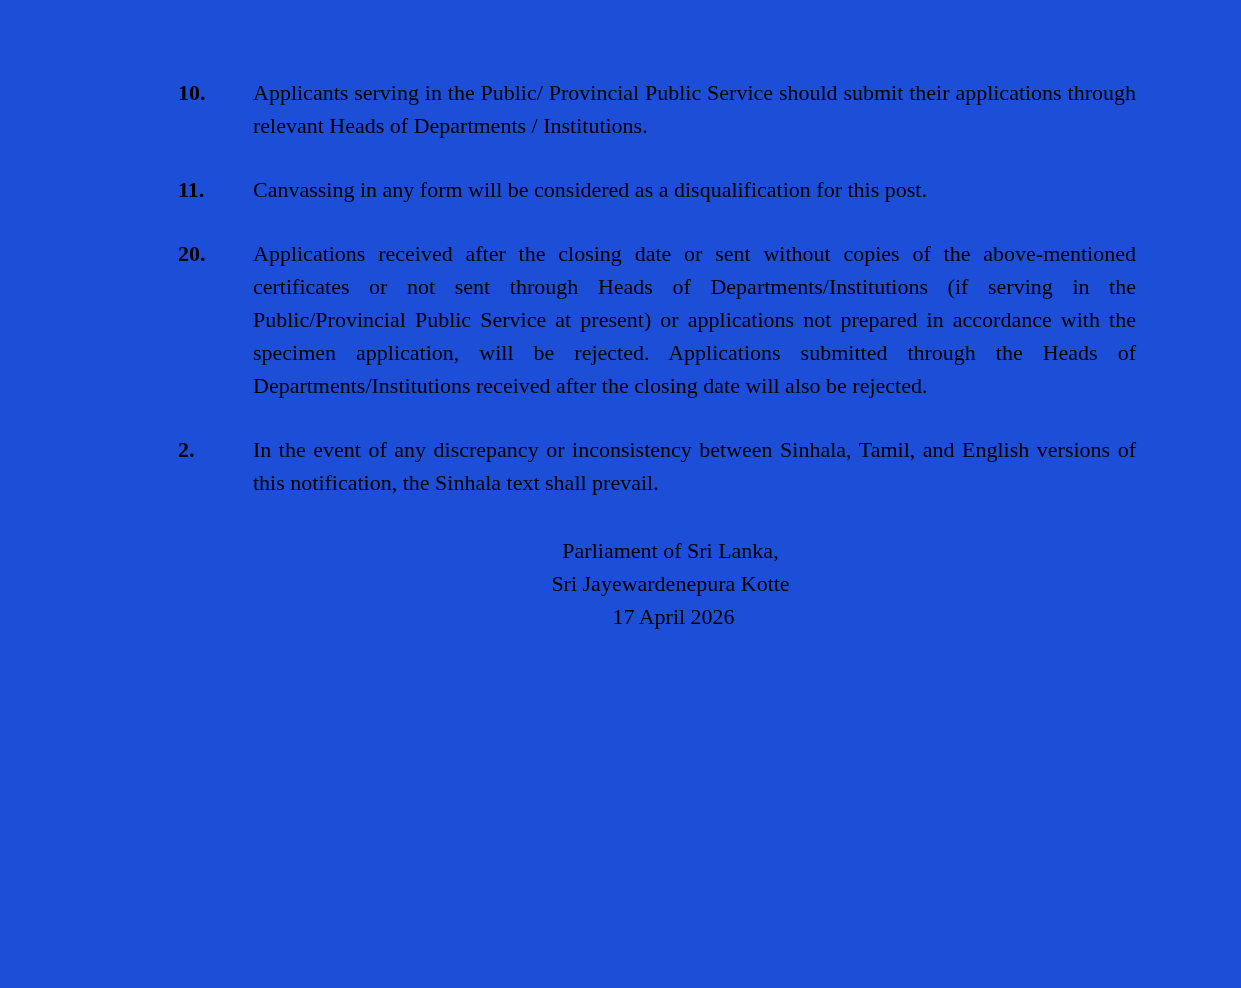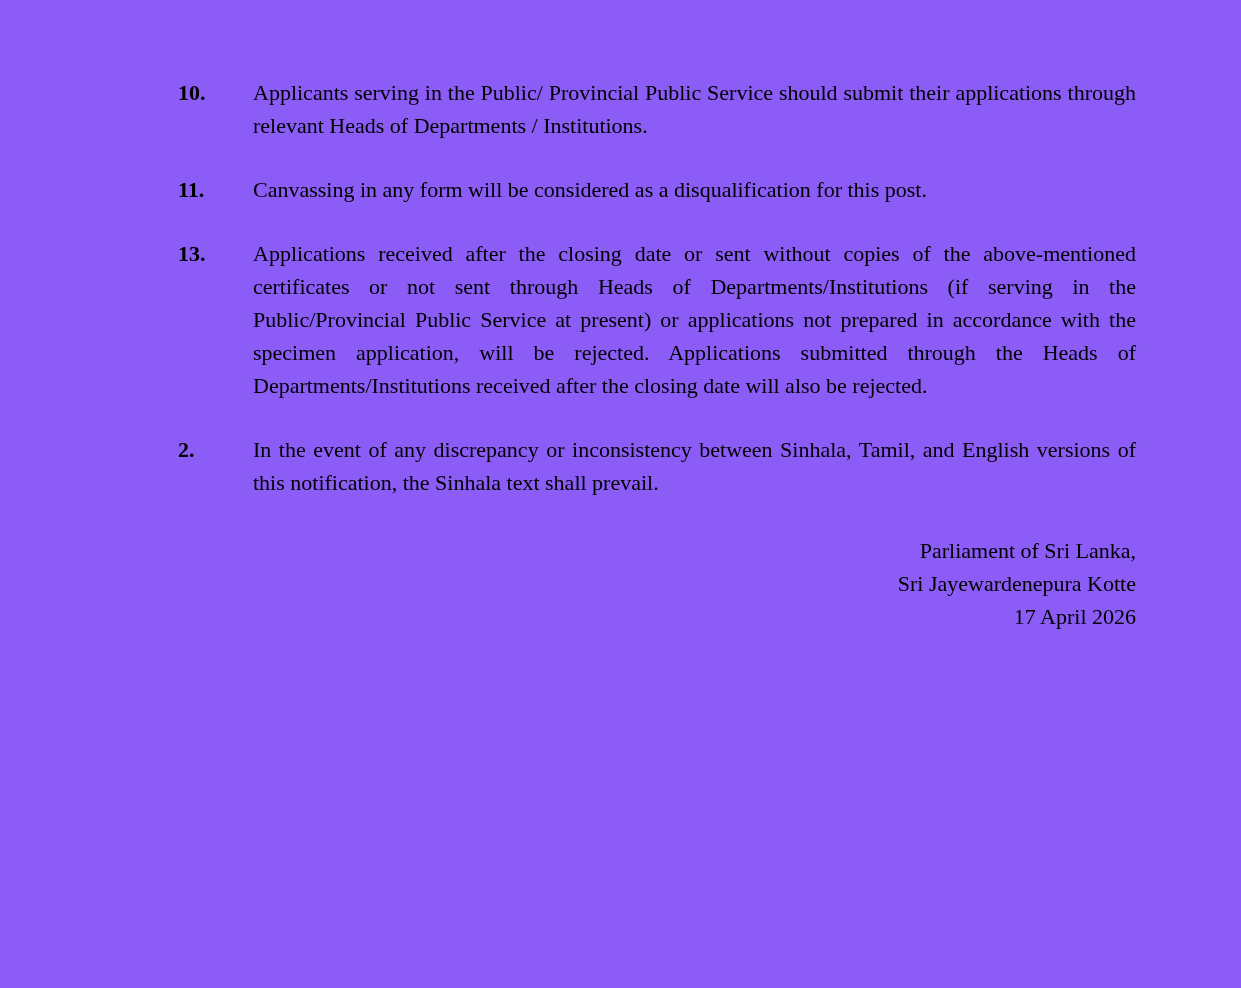--- a/index.html
+++ b/index.html
@@ -4,21 +4,21 @@
 <style>
   html, body {
     margin: 0;
     padding: 0;
     background: #ffffff;
   }
   .page {
     position: relative;
     width: 1241px;
     height: 988px;
-    background: #8b5cf6;
+    background: #1d4ed8;
     font-family: "Liberation Serif", "DejaVu Serif", serif;
     font-size: 22px;
     line-height: 33px;
     color: #000000;
     overflow: hidden;
     box-sizing: border-box;
   }
   .content {
     box-sizing: border-box;
     padding: 76px 105px 0 178px; 
@@ -42,21 +42,21 @@
     margin-left: auto;
     width: 336px;
     text-align: center;
   }
   .sig-name {
     font-weight: bold;
   }
   .address {
     margin-top: 35px;
     margin-left: 27px;
-    text-align: right;
+    text-align: center;
   }
   .date-line {
     padding-left: 6px;
   }
 </style>
 </head>
 <body>
 
 <div class="page">
   <div class="content">
@@ -66,21 +66,21 @@
       <div class="txt">Applicants serving in the Public/ Provincial Public Service should submit their applications through relevant Heads of Departments / Institutions.</div>
     </div>
 
     <div class="item">
       <div class="num">11.</div>
       <div class="txt">Canvassing in any form will be considered as a disqualification for this post.</div>
     </div>
 
 
     <div class="item">
-      <div class="num">13.</div>
+      <div class="num">20.</div>
       <div class="txt">Applications received after the closing date or sent without copies of the above-mentioned certificates or not sent through Heads of Departments/Institutions (if serving in the Public/Provincial Public Service at present) or applications not prepared in accordance with the specimen application, will be rejected. Applications submitted through the Heads of Departments/Institutions received after the closing date will also be rejected.</div>
     </div>
 
     <div class="item">
       <div class="num">2.</div>
       <div class="txt">In the event of any discrepancy or inconsistency between Sinhala, Tamil, and English versions of this notification, the Sinhala text shall prevail.</div>
     </div>
 
 
     <div class="address">

